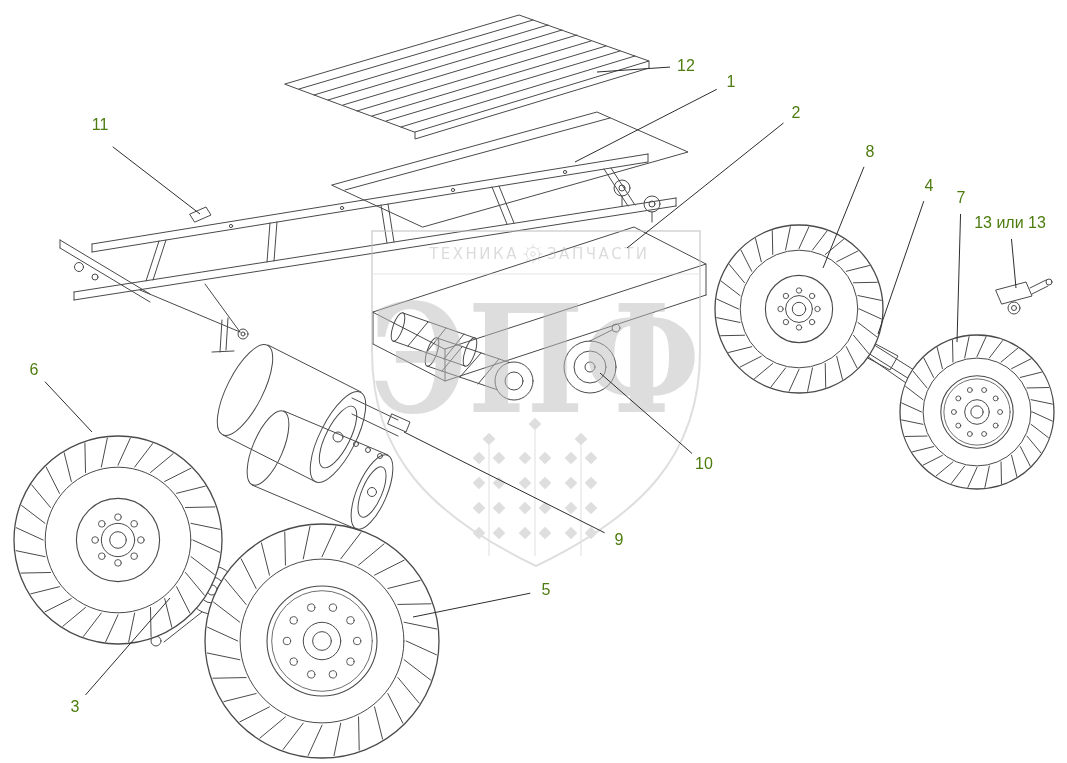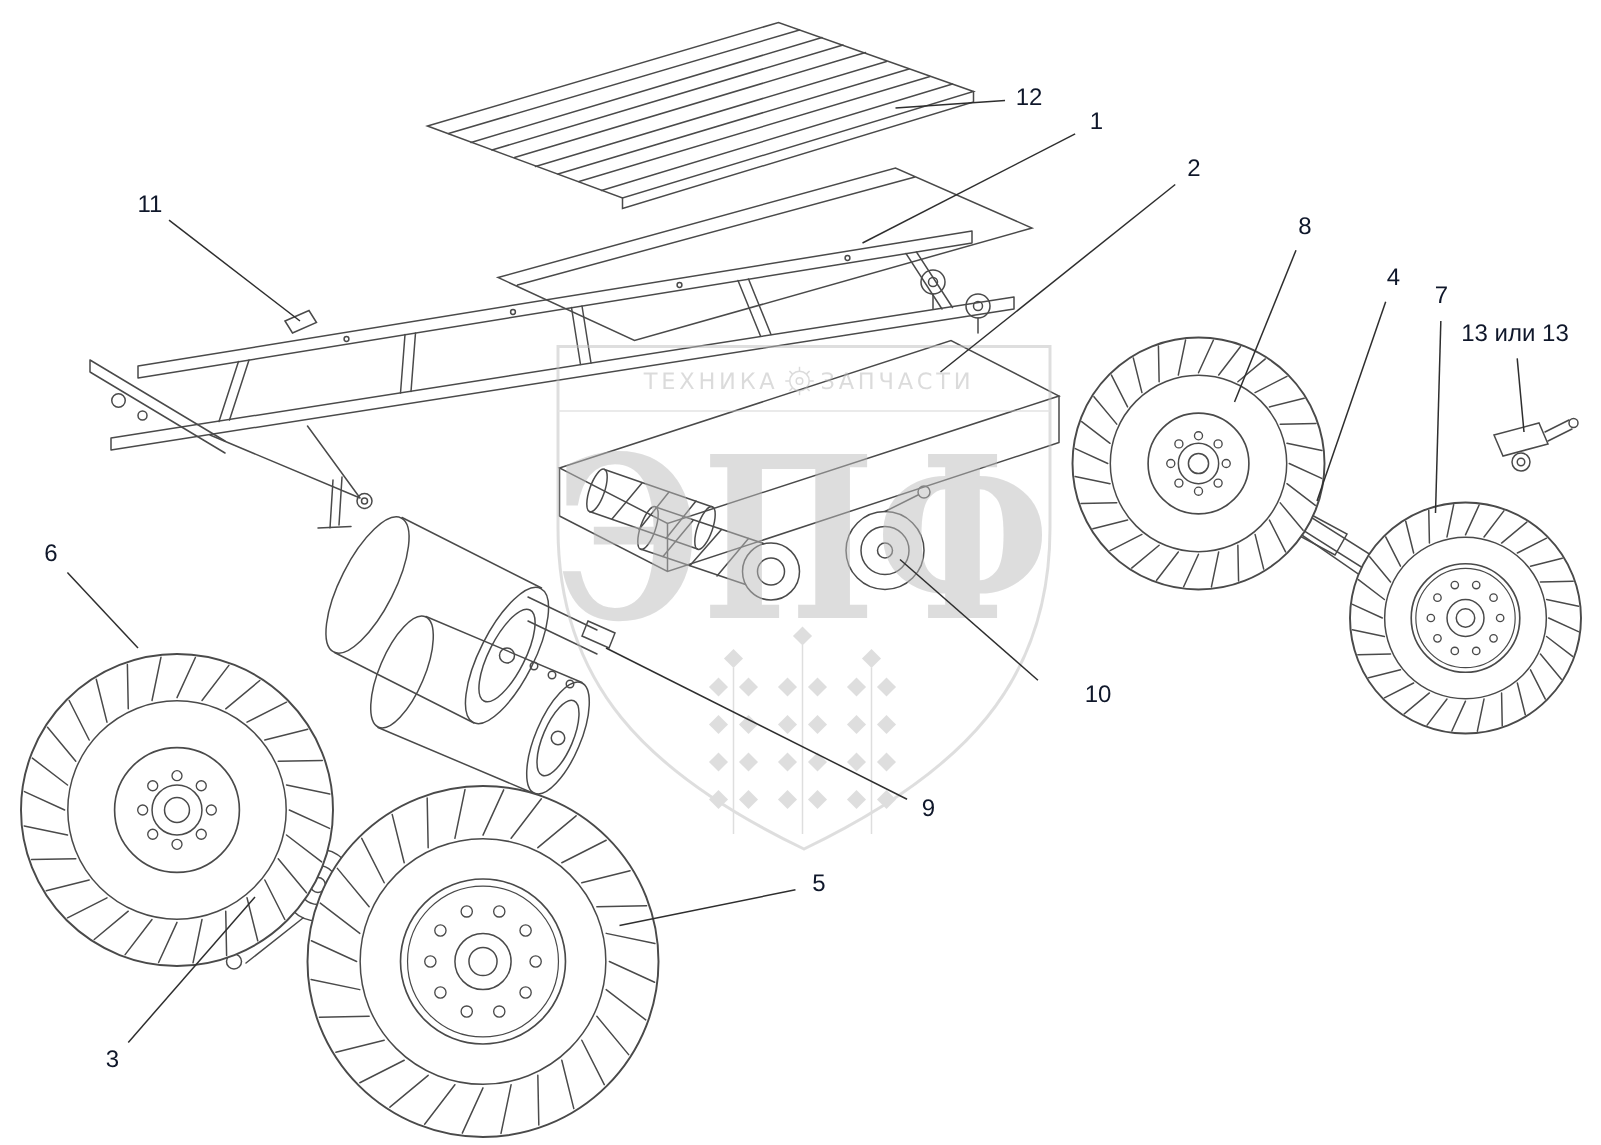--- a/index.html
+++ b/index.html
@@ -3,21 +3,21 @@
 <meta charset="utf-8">
 <style>
   html,body{margin:0;padding:0;background:#ffffff;}
   #canvas{
     position:relative;width:1067px;height:763px;background:#fff;overflow:hidden;
     font-family:"Liberation Sans",sans-serif;
   }
   #diagram-svg{position:absolute;left:0;top:0;}
   .callout{
     position:absolute;transform:translate(-50%,-50%);
-    font-size:16px;color:#0f172a;white-space:nowrap;
+    font-size:16px;color:#4d7c0f;white-space:nowrap;
     font-family:"Liberation Sans",sans-serif;
   }
   .wm-tagline{
     font-family:"DejaVu Sans",sans-serif;font-size:15px;letter-spacing:2.5px;fill:#b9b9b9;
   }
   .wm-brand{
     font-family:"DejaVu Serif",serif;font-size:150px;font-weight:bold;fill:#bdbdbd;
   }
 </style>
 </head>
@@ -379,24 +379,24 @@
         <line x1="604.7024896747923" y1="532.8179948133841" x2="404" y2="432"></line>
         <line x1="530.31984363201" y1="593.1831896386145" x2="413" y2="617"></line>
         <line x1="85.51255098043906" y1="694.9382309803383" x2="170" y2="598"></line>
       </g>
 </svg>
 
 <div id="callouts">
       <span class="callout" style="left: 686px; top: 66px;">12</span>
       <span class="callout" style="left: 731px; top: 82px;">1</span>
       <span class="callout" style="left: 796px; top: 113px;">2</span>
-      <span class="callout" style="left: 100px; top: 137px;">11</span>
+      <span class="callout" style="left: 100px; top: 125px;">11</span>
       <span class="callout" style="left: 870px; top: 152px;">8</span>
       <span class="callout" style="left: 929px; top: 186px;">4</span>
       <span class="callout" style="left: 961px; top: 198px;">7</span>
       <span class="callout" style="left: 1010px; top: 223px;">13 или 13</span>
       <span class="callout" style="left: 34px; top: 370px;">6</span>
-      <span class="callout" style="left: 704px; top: 464px; margin-left: 28px;">10</span>
+      <span class="callout" style="left: 704px; top: 464px;">10</span>
       <span class="callout" style="left: 619px; top: 540px;">9</span>
       <span class="callout" style="left: 546px; top: 590px;">5</span>
       <span class="callout" style="left: 75px; top: 707px;">3</span>
     </div>
 </div>
 
 </body></html>

